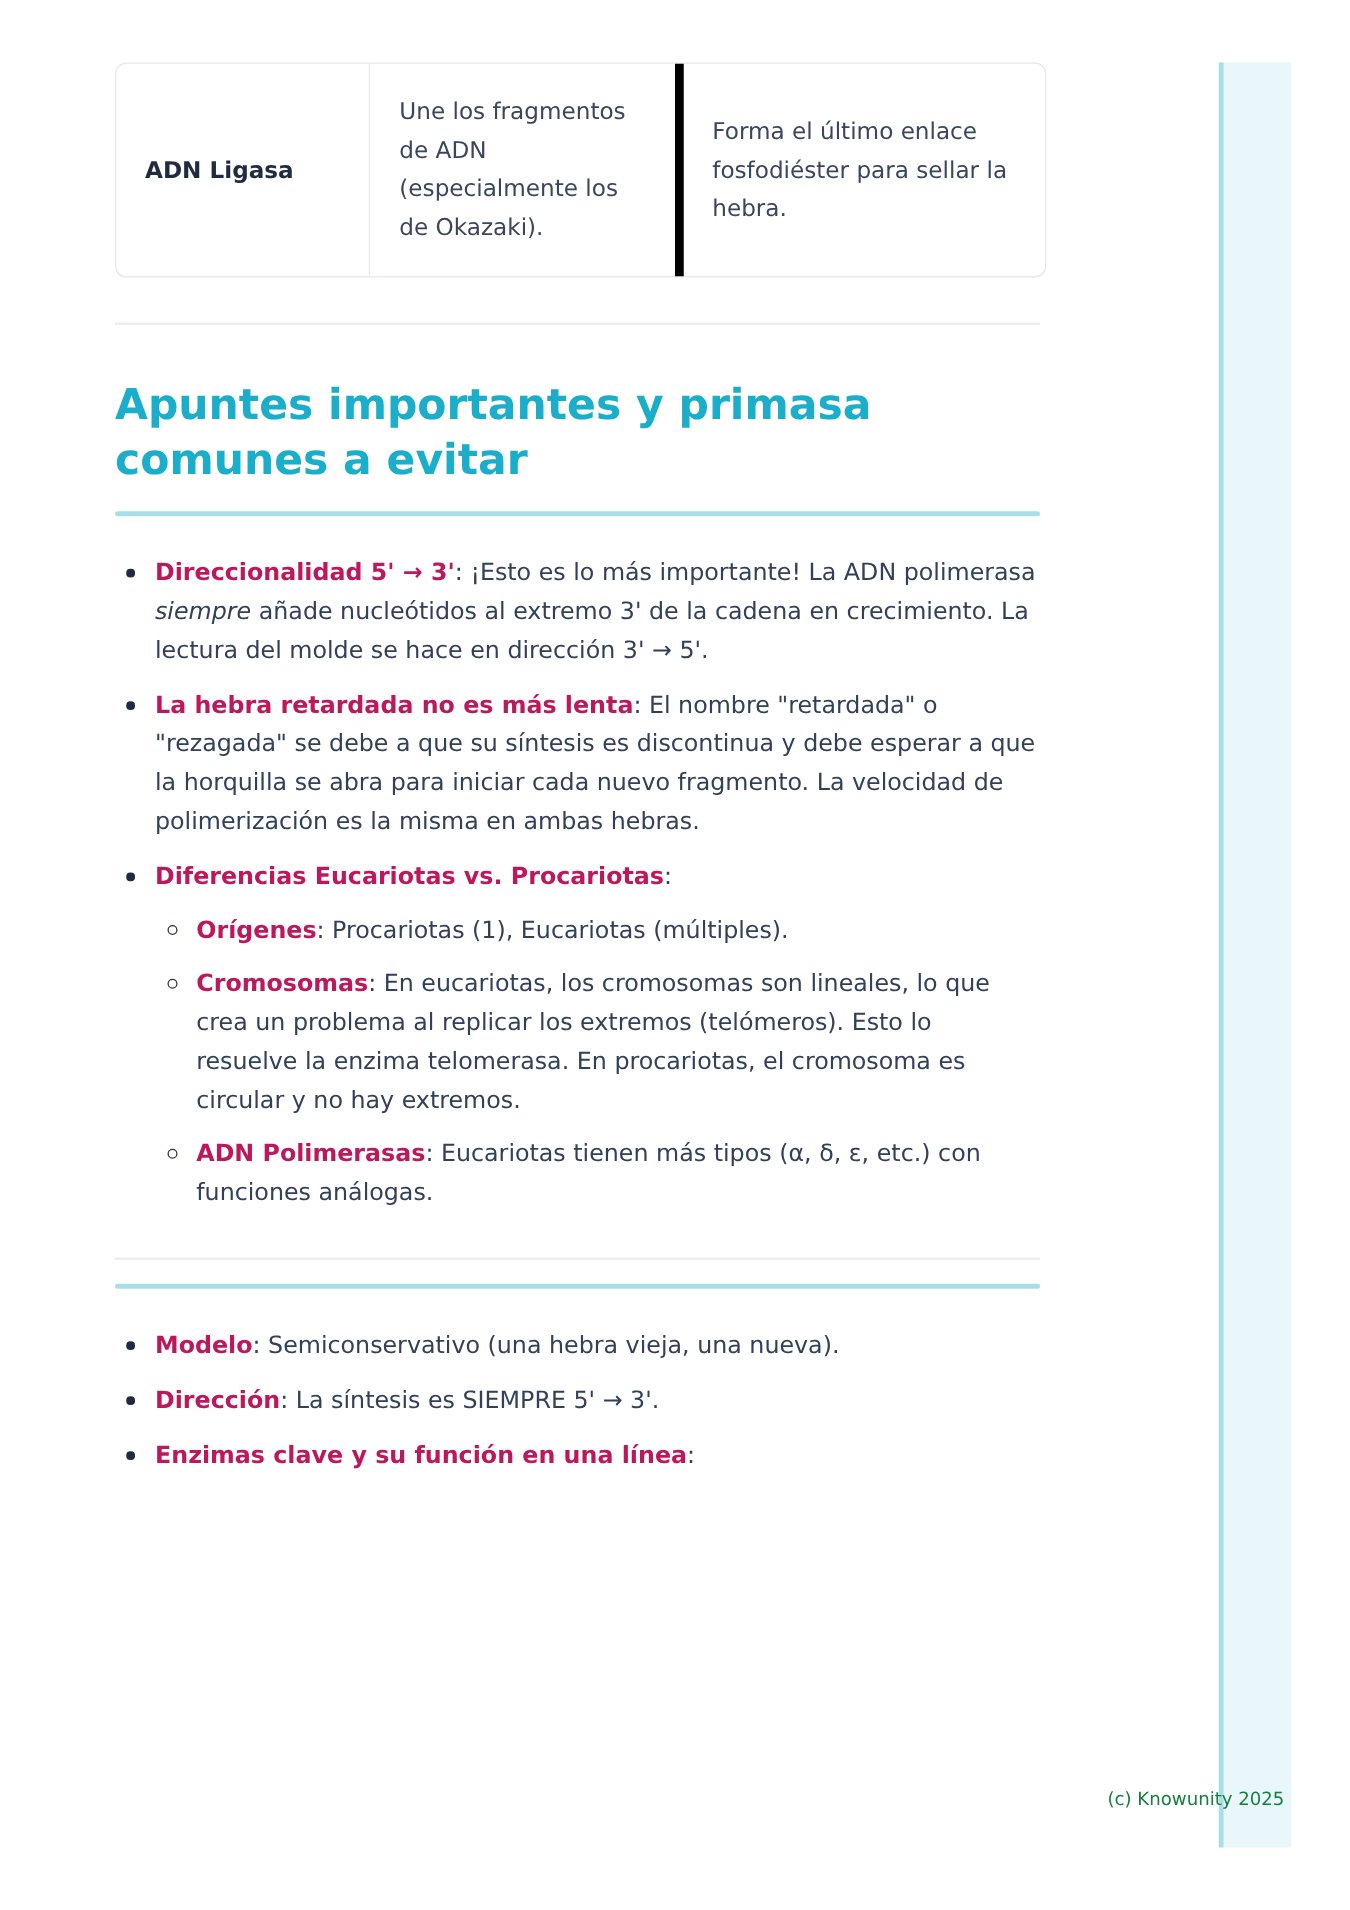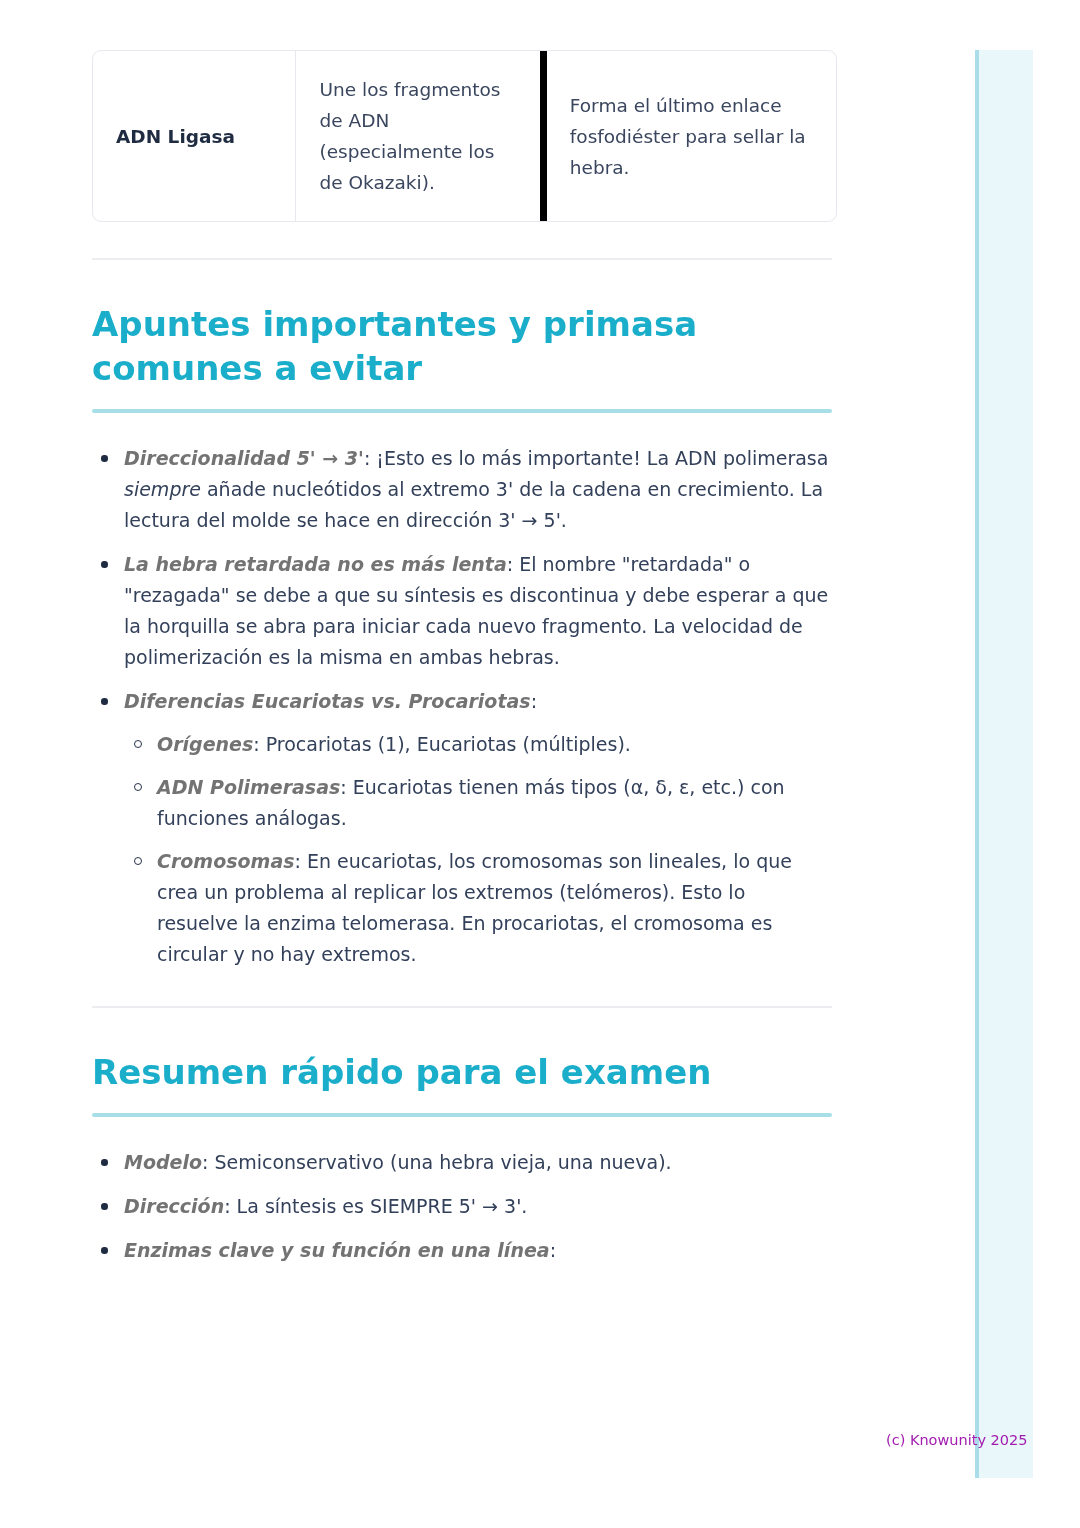--- a/index.html
+++ b/index.html
@@ -68,37 +68,37 @@
     padding-left:33px;
     margin-bottom:12px;
   }
   ul.lvl2 > li::before {
     content:"";
     position:absolute; left:10px; top:11px;
     width:6px; height:6px; border-radius:50%;
     background:#fff;
     border:1.8px solid #27334a;
   }
-  .b { font-weight:bold; color:#737373;font-style:italic; }
+  .b { font-weight:bold; color:#be185d; }
   em.it { font-style:italic; }
 
   .accent-line {
     position:absolute; left:975px; top:50px;
     width:4px; height:1428px;
     background:#a9dde9;
   }
   .accent-panel {
     position:absolute; left:979px; top:50px;
     width:54px; height:1428px;
     background:#e9f6fa;
   }
   .watermark {
     position:absolute; left:886px; top:1432px;
     font-size:14.5px;
-    color:#a21caf;
+    color:#15803d;
     z-index:2;
     white-space:nowrap;
   }
 </style>
 </head>
 <body>
 
 <div class="page">
   <div class="content">
 
@@ -126,32 +126,31 @@
       <li>
         <span class="b">La hebra retardada no es más lenta</span><span>: El nombre "retardada" o "rezagada" se debe a que su síntesis es discontinua y debe esperar a que la horquilla se abra para iniciar cada nuevo fragmento. La velocidad de polimerización es la misma en ambas hebras.</span>
       </li>
       <li>
         <span class="b">Diferencias Eucariotas vs. Procariotas</span><span>:</span>
         <ul class="lvl2">
           <li>
             <span class="b">Orígenes</span><span>: Procariotas (1), Eucariotas (múltiples).</span>
           </li>
           <li>
-            <span class="b">ADN Polimerasas</span><span>: Eucariotas tienen más tipos (α, δ, ε, etc.) con funciones análogas.</span>
+            <span class="b">Cromosomas</span><span>: En eucariotas, los cromosomas son lineales, lo que crea un problema al replicar los extremos (telómeros). Esto lo resuelve la enzima telomerasa. En procariotas, el cromosoma es circular y no hay extremos.</span>
           </li>
           <li>
-            <span class="b">Cromosomas</span><span>: En eucariotas, los cromosomas son lineales, lo que crea un problema al replicar los extremos (telómeros). Esto lo resuelve la enzima telomerasa. En procariotas, el cromosoma es circular y no hay extremos.</span>
+            <span class="b">ADN Polimerasas</span><span>: Eucariotas tienen más tipos (α, δ, ε, etc.) con funciones análogas.</span>
           </li>
         </ul>
       </li>
     </ul>
 
     <hr class="sep">
 
-    <h1 class="section-title">Resumen rápido para el examen</h1>
     <div class="rule"></div>
 
     <ul class="lvl1">
       <li>
         <span class="b">Modelo</span><span>: Semiconservativo (una hebra vieja, una nueva).</span>
       </li>
       <li>
         <span class="b">Dirección</span><span>: La síntesis es SIEMPRE 5' → 3'.</span>
       </li>
       <li>

